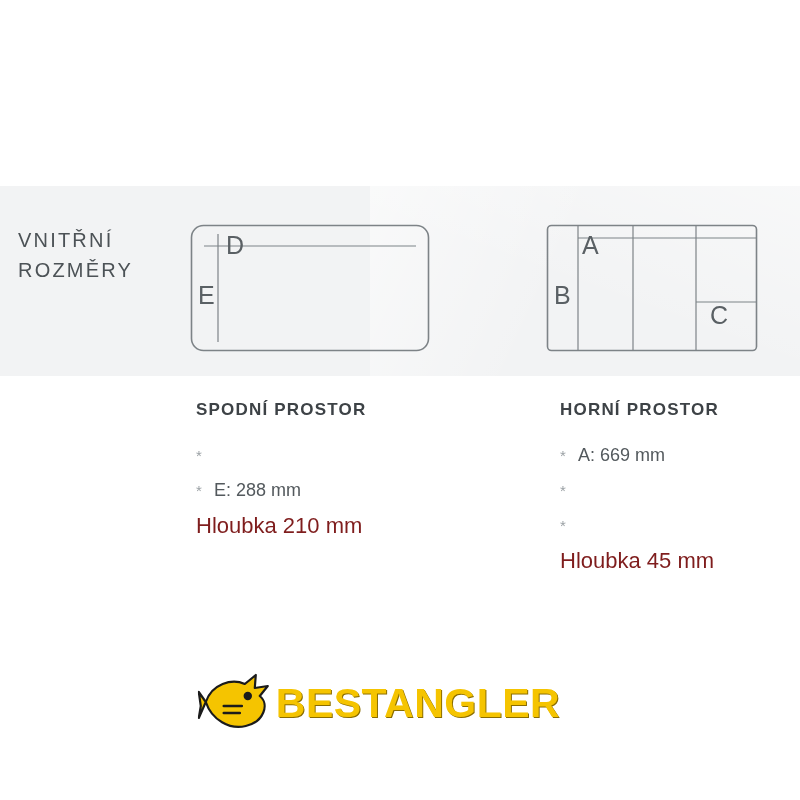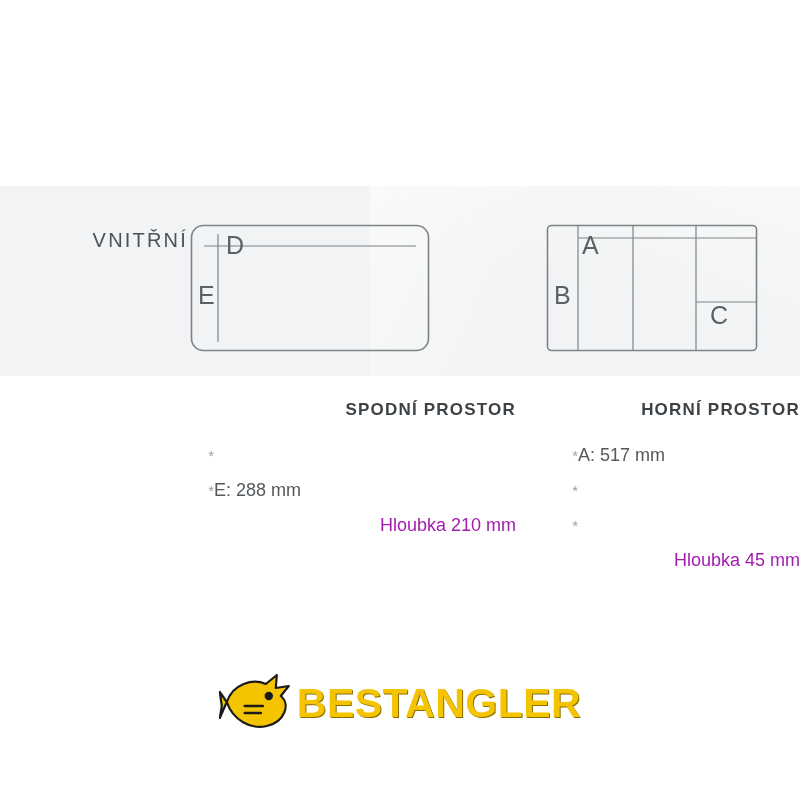--- a/index.html
+++ b/index.html
@@ -11,21 +11,20 @@
     height: 800px;
     background: #ffffff;
     font-family: "Liberation Sans", sans-serif;
     overflow: hidden;
   }
   #page {
     position: relative;
     width: 800px;
     height: 800px;
     background: #ffffff;
-    text-align: right;
   }
 
   
   .band-top {
     position: absolute;
     left: 0; top: 0;
     width: 800px; height: 186px;
     background: #ffffff;
   }
 
@@ -111,30 +110,30 @@
     white-space: nowrap;
   }
   .bullet {
     display: inline-block;
     width: 18px;
     color: #9aa0a4;
     font-size: 15px;
     flex: 0 0 18px;
   }
   .depth {
-    color: #a21caf;
-    font-size: 18px;
+    color: #7f1d1d;
+    font-size: 22px;
     line-height: 35px;
     white-space: nowrap;
   }
 
   
   .logo {
     position: absolute;
-    left: 400px;
+    left: 379px;
     top: 672px;
     transform: translateX(-50%);
     display: flex;
     align-items: center;
     gap: 0;
   }
   .logo-mark { display:block; }
   .logo-text {
     color: #f5c400;
     font-size: 41px;
@@ -156,20 +155,21 @@
 <body>
 
 <div id="page">
 
   <div class="band-top"></div>
 
   <div class="band-diagrams"></div>
 
   <div class="section-title">
     <div>VNITŘNÍ</div>
+    <div>ROZMĚRY</div>
   </div>
 
   <div class="diagram" style="left:190px; top:224px;">
     <svg width="240" height="128" viewBox="0 0 240 128" aria-hidden="true">
       <rect x="1.5" y="1.5" width="237" height="125" rx="12" ry="12" fill="none" stroke="#7d8387" stroke-width="1.6"></rect>
 
       <line x1="14" y1="22" x2="226" y2="22" stroke="#7d8387" stroke-width="1.2"></line>
 
       <line x1="28" y1="10" x2="28" y2="118" stroke="#7d8387" stroke-width="1.2"></line>
       <text class="dim-letter" x="36" y="30">D</text>
@@ -207,21 +207,21 @@
         </li>
       </ul>
       <div class="depth">Hloubka 210 mm</div>
     </div>
 
     <div class="col col-right">
       <div class="col-head">HORNÍ PROSTOR</div>
       <ul class="dim-list">
         <li>
           <span class="bullet">*</span>
-          <span>A: 517 mm</span>
+          <span>A: 669 mm</span>
         </li>
         <li>
           <span class="bullet">*</span>
         </li>
         <li>
           <span class="bullet">*</span>
         </li>
       </ul>
       <div class="depth">Hloubka 45 mm</div>
     </div>

